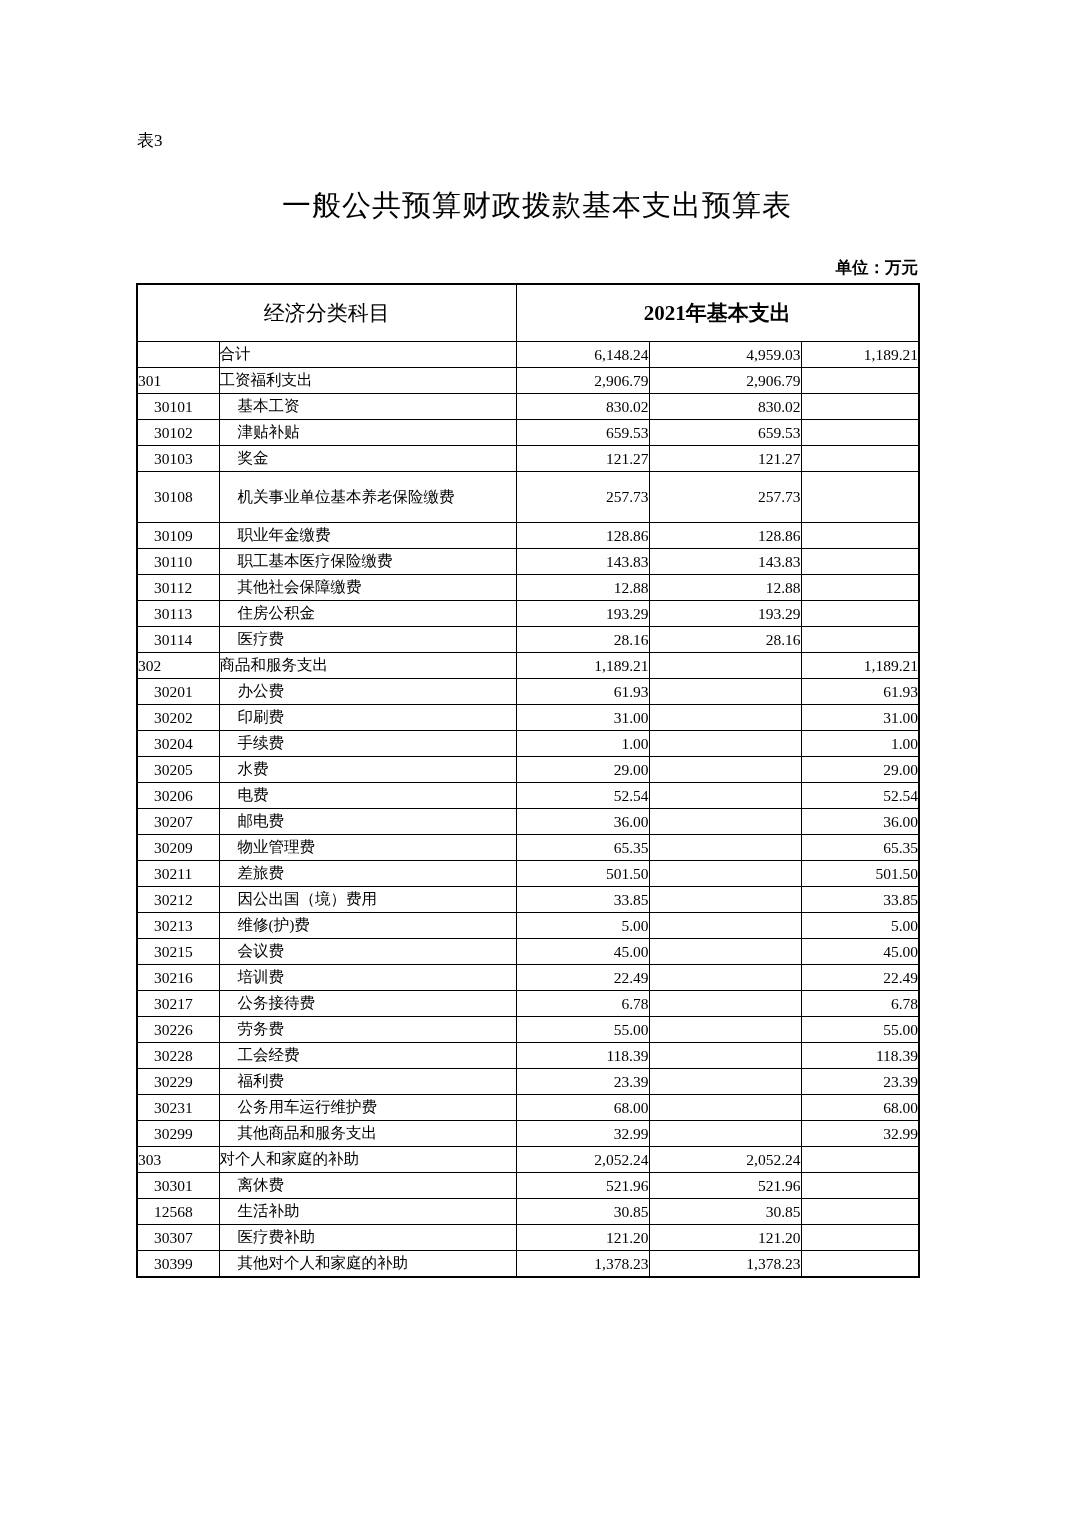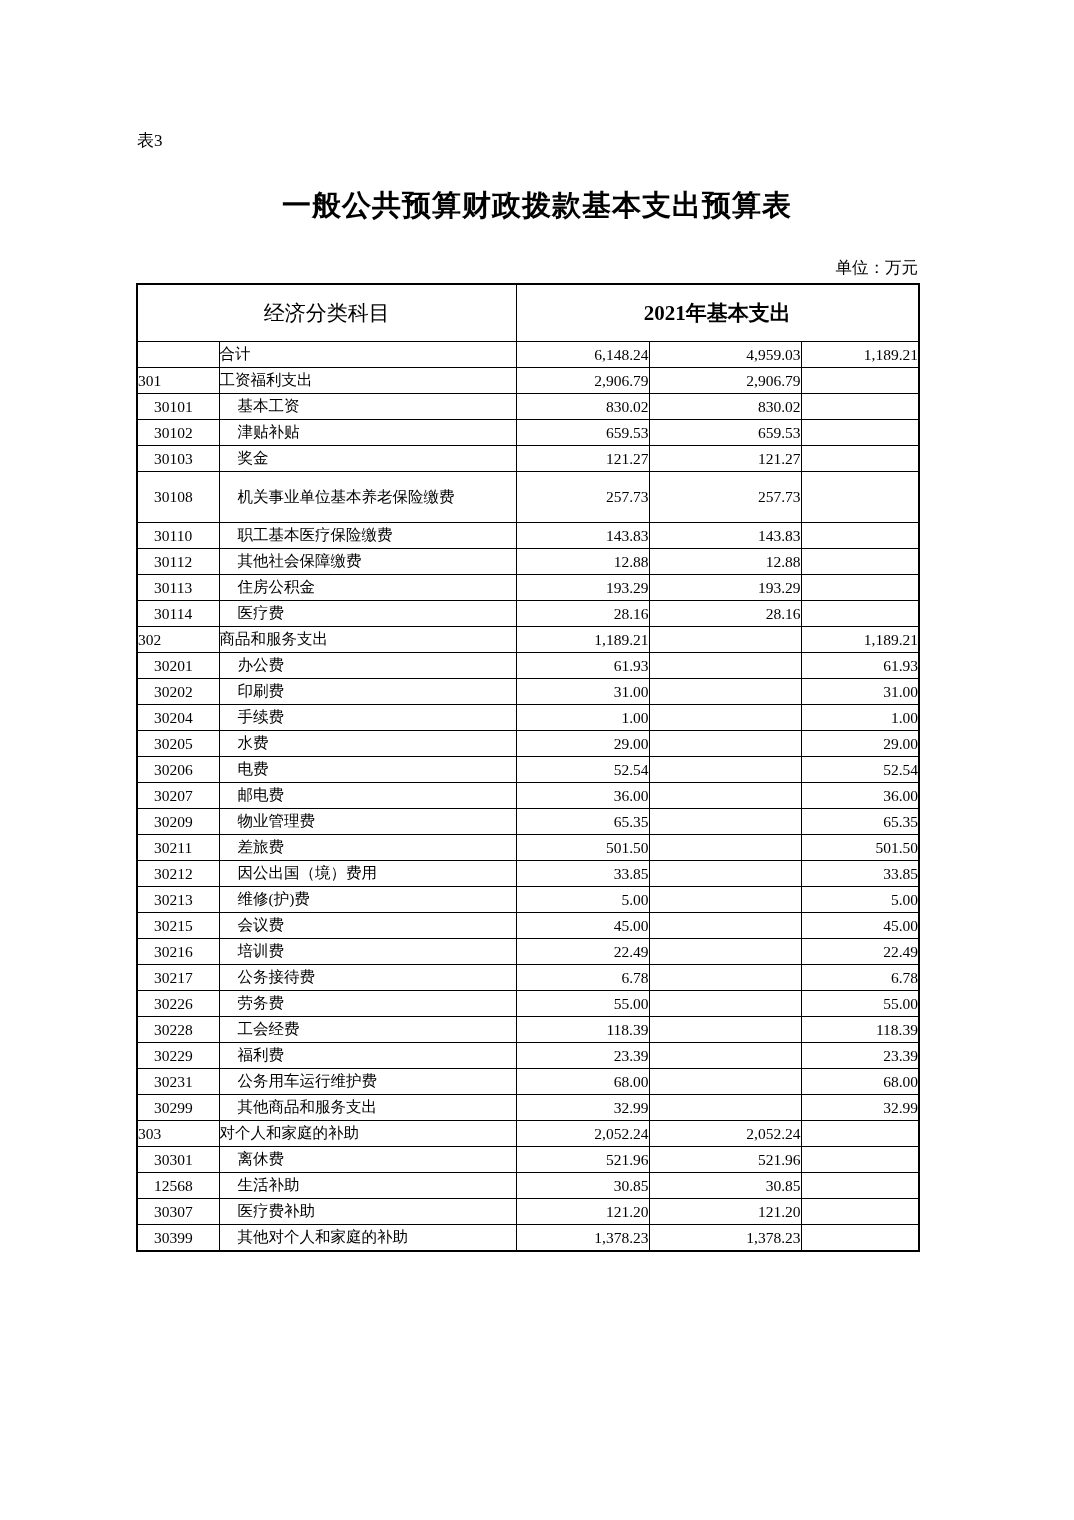--- a/index.html
+++ b/index.html
@@ -29,32 +29,33 @@
     line-height: 20px;
     letter-spacing: 0px;
   }
   .doc-title {
     position: absolute;
     left: 0;
     top: 185px;
     width: 1074px;
     text-align: center;
     font-size: 29px;
-    font-weight: bold;
+    font-weight: normal;
     letter-spacing: 1px;
     line-height: 40px;
   }
   .unit-note {
     position: absolute;
     left: 0;
     top: 258px;
     width: 918px;
     text-align: right;
     font-size: 16.5px;
     line-height: 20px;
+    font-weight: bold;
   }
   table.budget {
     position: absolute;
     left: 136px;
     top: 283px;
     width: 782px;
     border-collapse: collapse;
     table-layout: fixed;
     font-size: 15.5px;
   }
@@ -177,20 +178,27 @@
           <td class="num"></td>
         </tr>
         <tr class="data-row tall-row">
           <td class="code lvl2">30108</td>
           <td class="name lvl2">机关事业单位基本养老保险缴费</td>
           <td class="num">257.73</td>
           <td class="num">257.73</td>
           <td class="num"></td>
         </tr>
         <tr class="data-row">
+          <td class="code lvl2">30109</td>
+          <td class="name lvl2">职业年金缴费</td>
+          <td class="num">128.86</td>
+          <td class="num">128.86</td>
+          <td class="num"></td>
+        </tr>
+        <tr class="data-row">
           <td class="code lvl2">30110</td>
           <td class="name lvl2">职工基本医疗保险缴费</td>
           <td class="num">143.83</td>
           <td class="num">143.83</td>
           <td class="num"></td>
         </tr>
         <tr class="data-row">
           <td class="code lvl2">30112</td>
           <td class="name lvl2">其他社会保障缴费</td>
           <td class="num">12.88</td>

